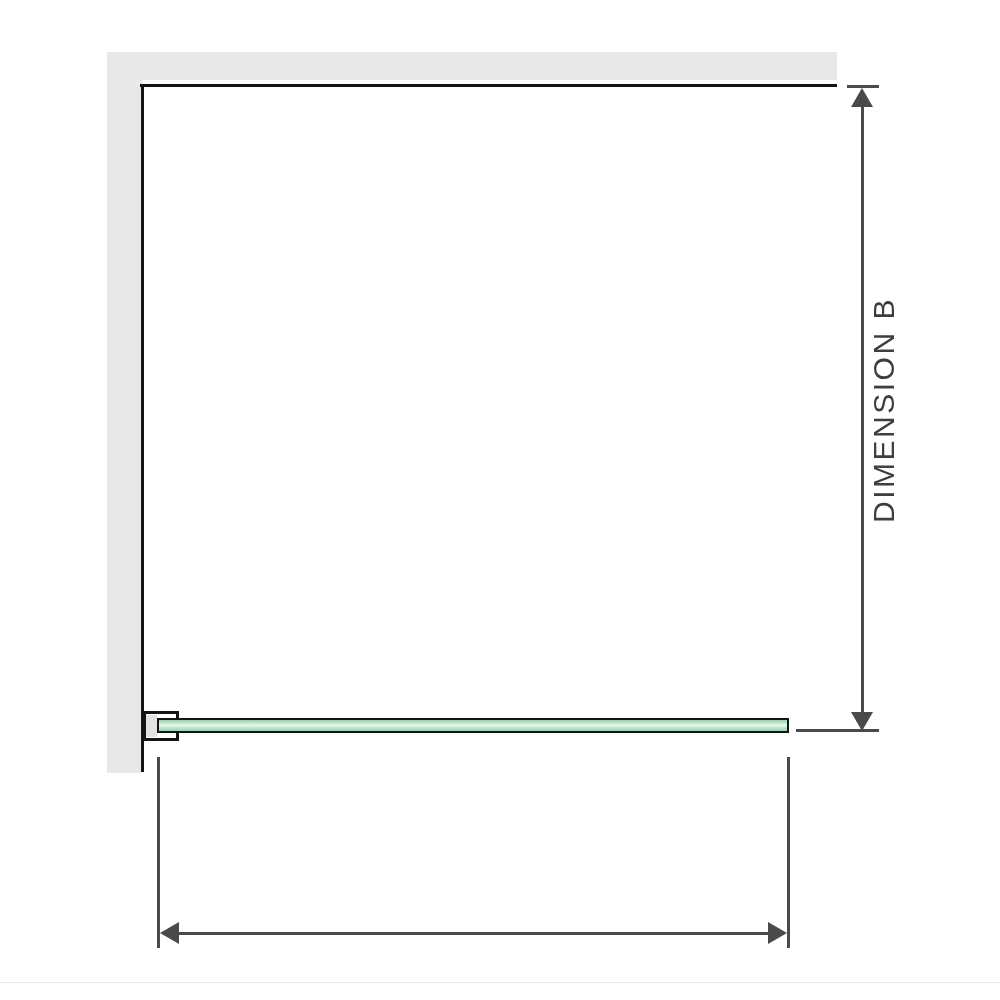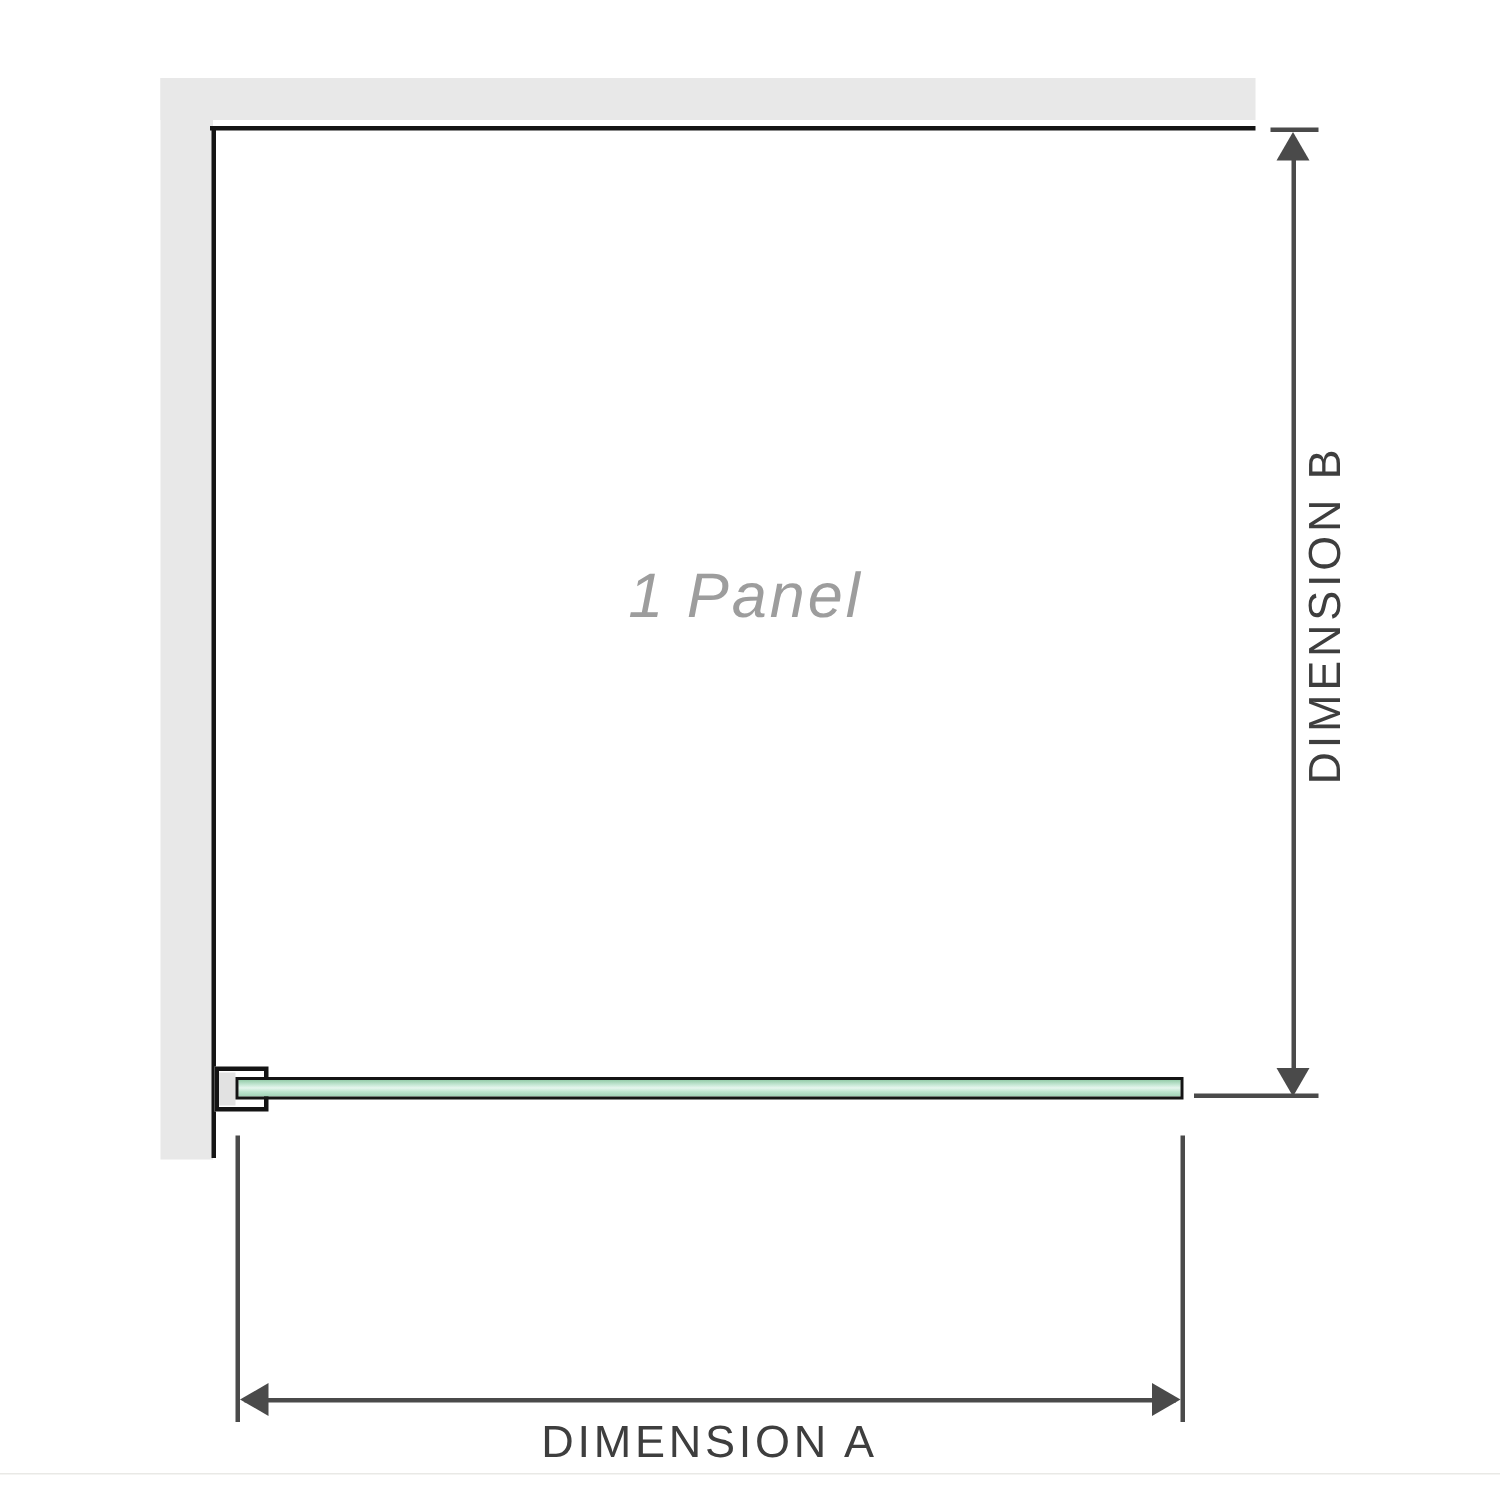--- a/index.html
+++ b/index.html
@@ -85,36 +85,34 @@
 <body>
 
 <div id="stage">
 
   <div class="abs wall" id="wall-top"></div>
   <div class="abs wall" id="wall-left"></div>
 
   <div class="abs frame" id="frame-top"></div>
   <div class="abs frame" id="frame-left"></div>
 
-  <div class="abs" id="panel-label">1 Panel</div>
 
   <div class="abs" id="wall-bracket">
     <div class="abs" id="bracket-insert"></div>
   </div>
   <div class="abs" id="glass-panel"></div>
 
   <div class="abs dim" id="dimb-line"></div>
   <div class="abs dim" id="dimb-tick-top"></div>
   <div class="abs dim" id="dimb-tick-bottom"></div>
   <div class="abs arrow-up" id="dimb-arrow-up"></div>
   <div class="abs arrow-down" id="dimb-arrow-down"></div>
   <div class="abs dim-label" id="dimb-label">DIMENSION B</div>
 
   <div class="abs dim" id="dima-ext-left"></div>
   <div class="abs dim" id="dima-ext-right"></div>
   <div class="abs dim" id="dima-line"></div>
   <div class="abs arrow-left" id="dima-arrow-left"></div>
   <div class="abs arrow-right" id="dima-arrow-right"></div>
-  <div class="abs dim-label" id="dima-label">DIMENSION A</div>
 
   <div class="abs" id="baseline-divider"></div>
 
 </div>
 
 </body></html>

